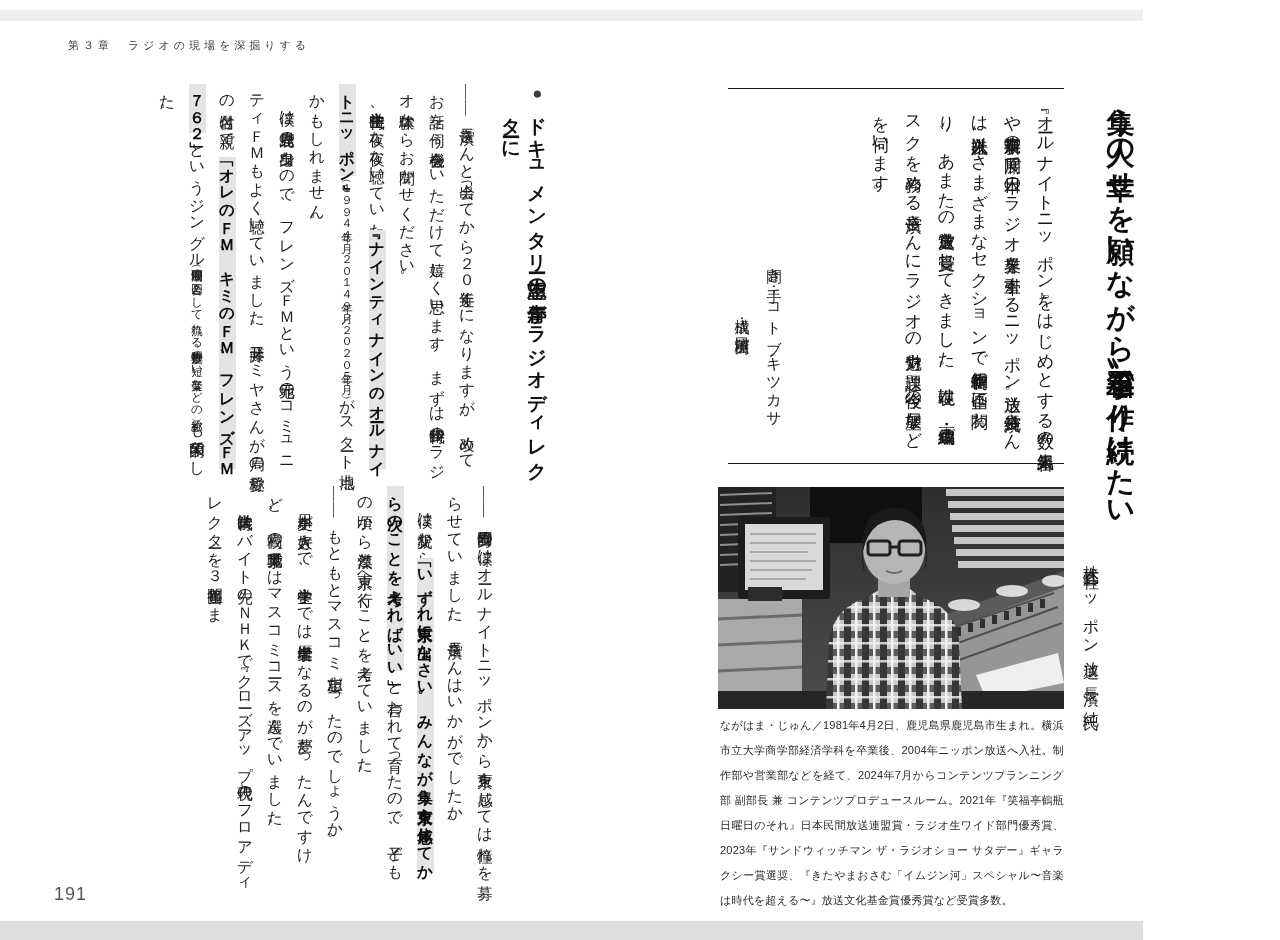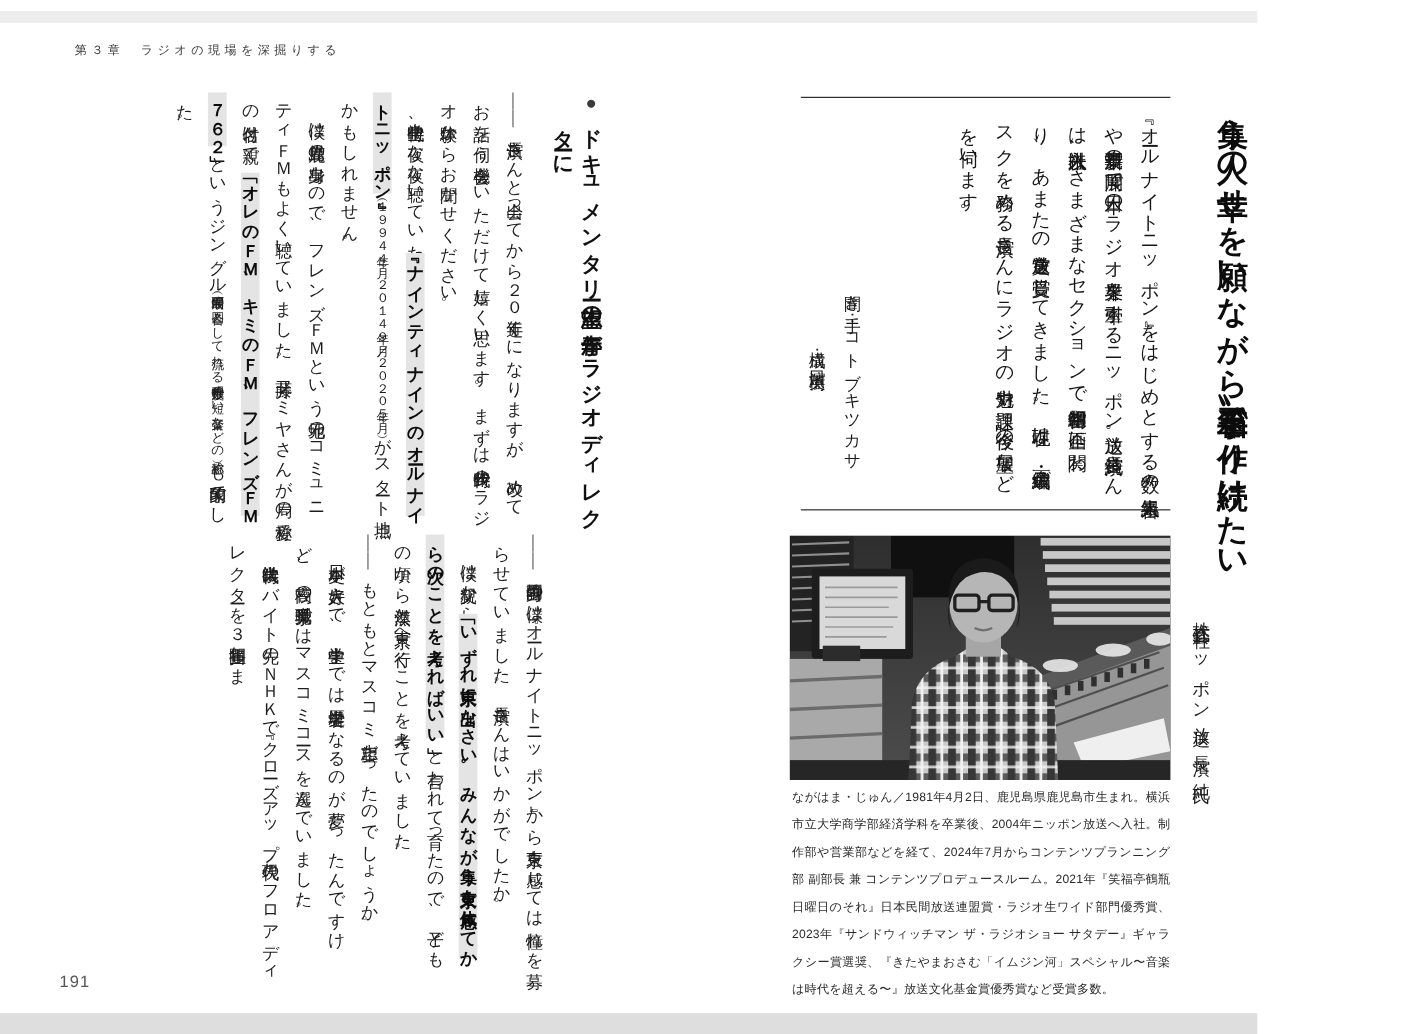--- a/index.html
+++ b/index.html
@@ -22,21 +22,21 @@
                padding-top:20px;text-indent:-20px;}
   .sec-heading .bullet{color:#3a3a3a;font-size:17px;}
   .para{margin:0;padding:0;}
   .answer{text-indent:1em;}
   .question{text-indent:0;}
   .seg-n{}
   .seg-b{font-family:"Liberation Sans","DejaVu Sans",sans-serif;font-weight:bold;
          background:#e4e4e4;color:#0d0d0d;}
   .seg-sm{font-size:11.5px;letter-spacing:0.2px;}
   .pagenum{position:absolute;font-family:"Liberation Sans","DejaVu Sans",sans-serif;
-           font-size:15px;color:#555;letter-spacing:1px;}
+           font-size:18px;color:#555;letter-spacing:1px;}
   .pagenum-left{left:54px;top:884px;}
   .pagenum-right{left:1194px;top:884px;}
 
   
   .banner{position:absolute;left:1178px;top:0;width:49px;height:326px;background:#1b1b1b;
           border-radius:0 0 6px 6px;display:flex;align-items:center;justify-content:center;}
   .banner-text{writing-mode:vertical-rl;text-orientation:mixed;color:#ffffff;
                font-family:"Liberation Sans","DejaVu Sans",sans-serif;font-size:18px;
                letter-spacing:2px;}
   .headline{position:absolute;left:1093px;top:86px;height:640px;width:46px;margin:0;

